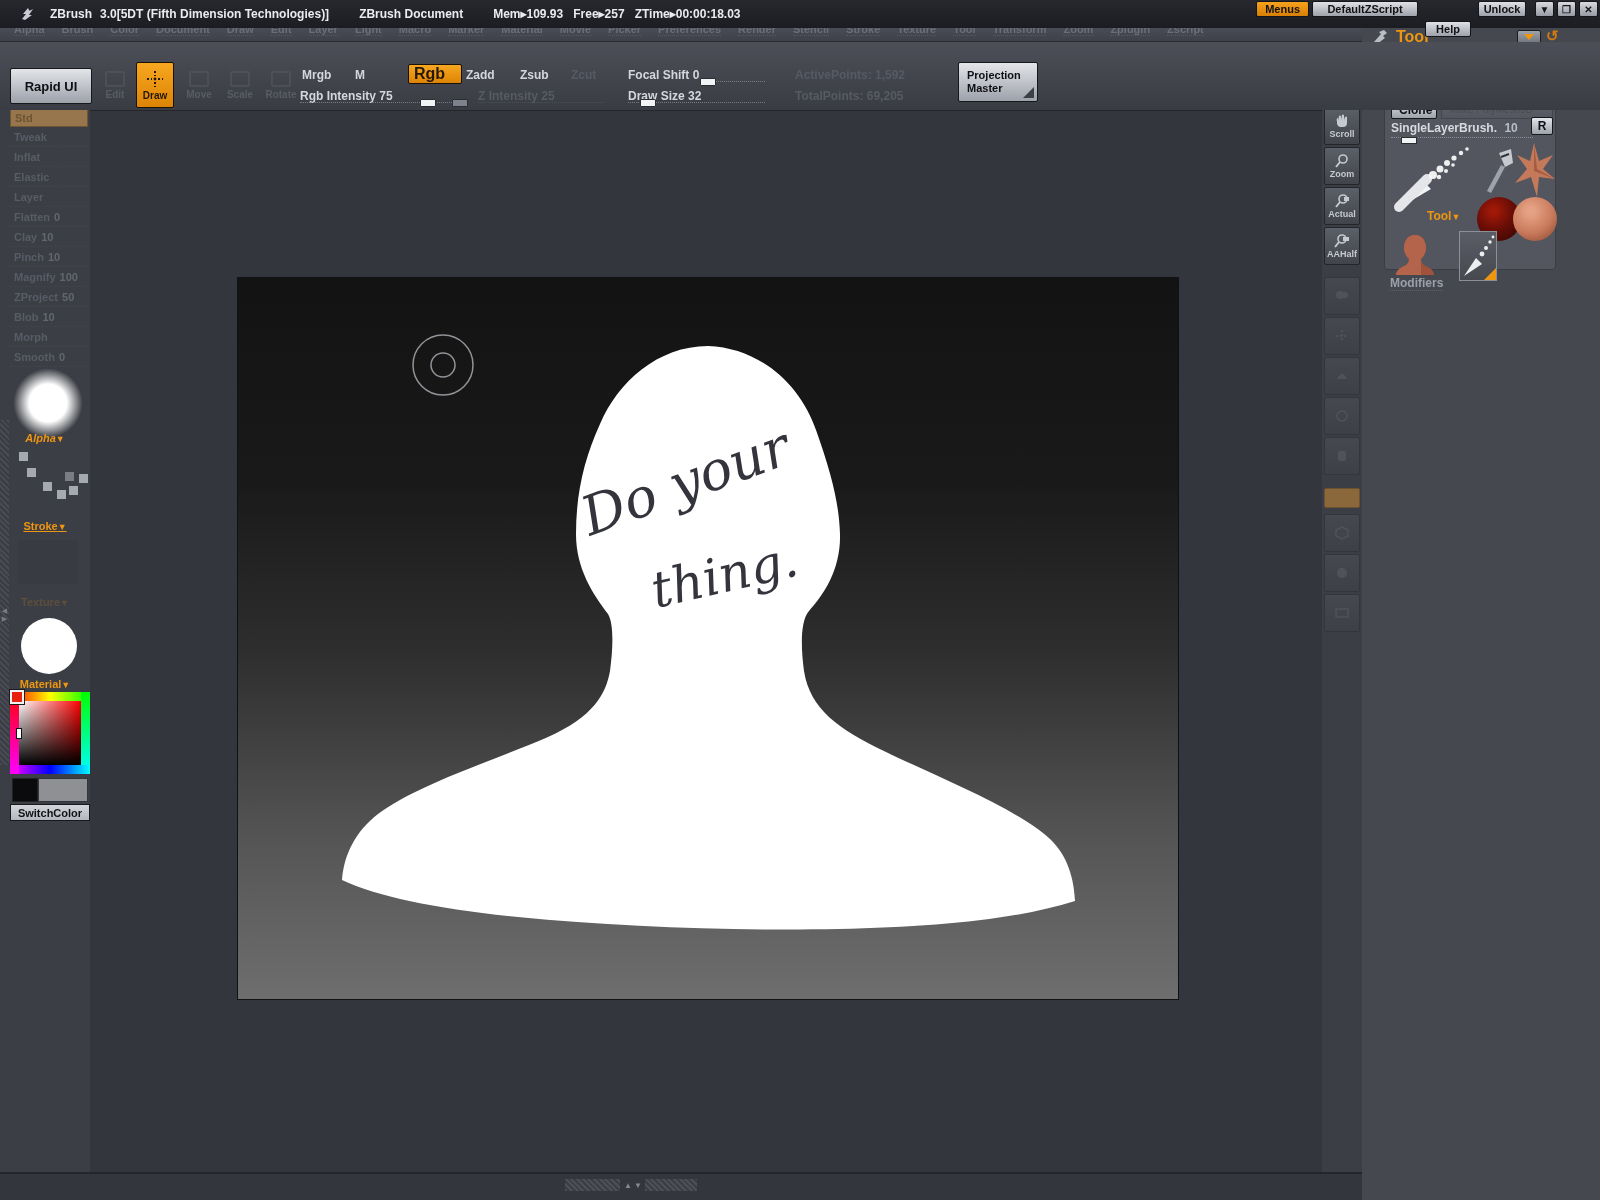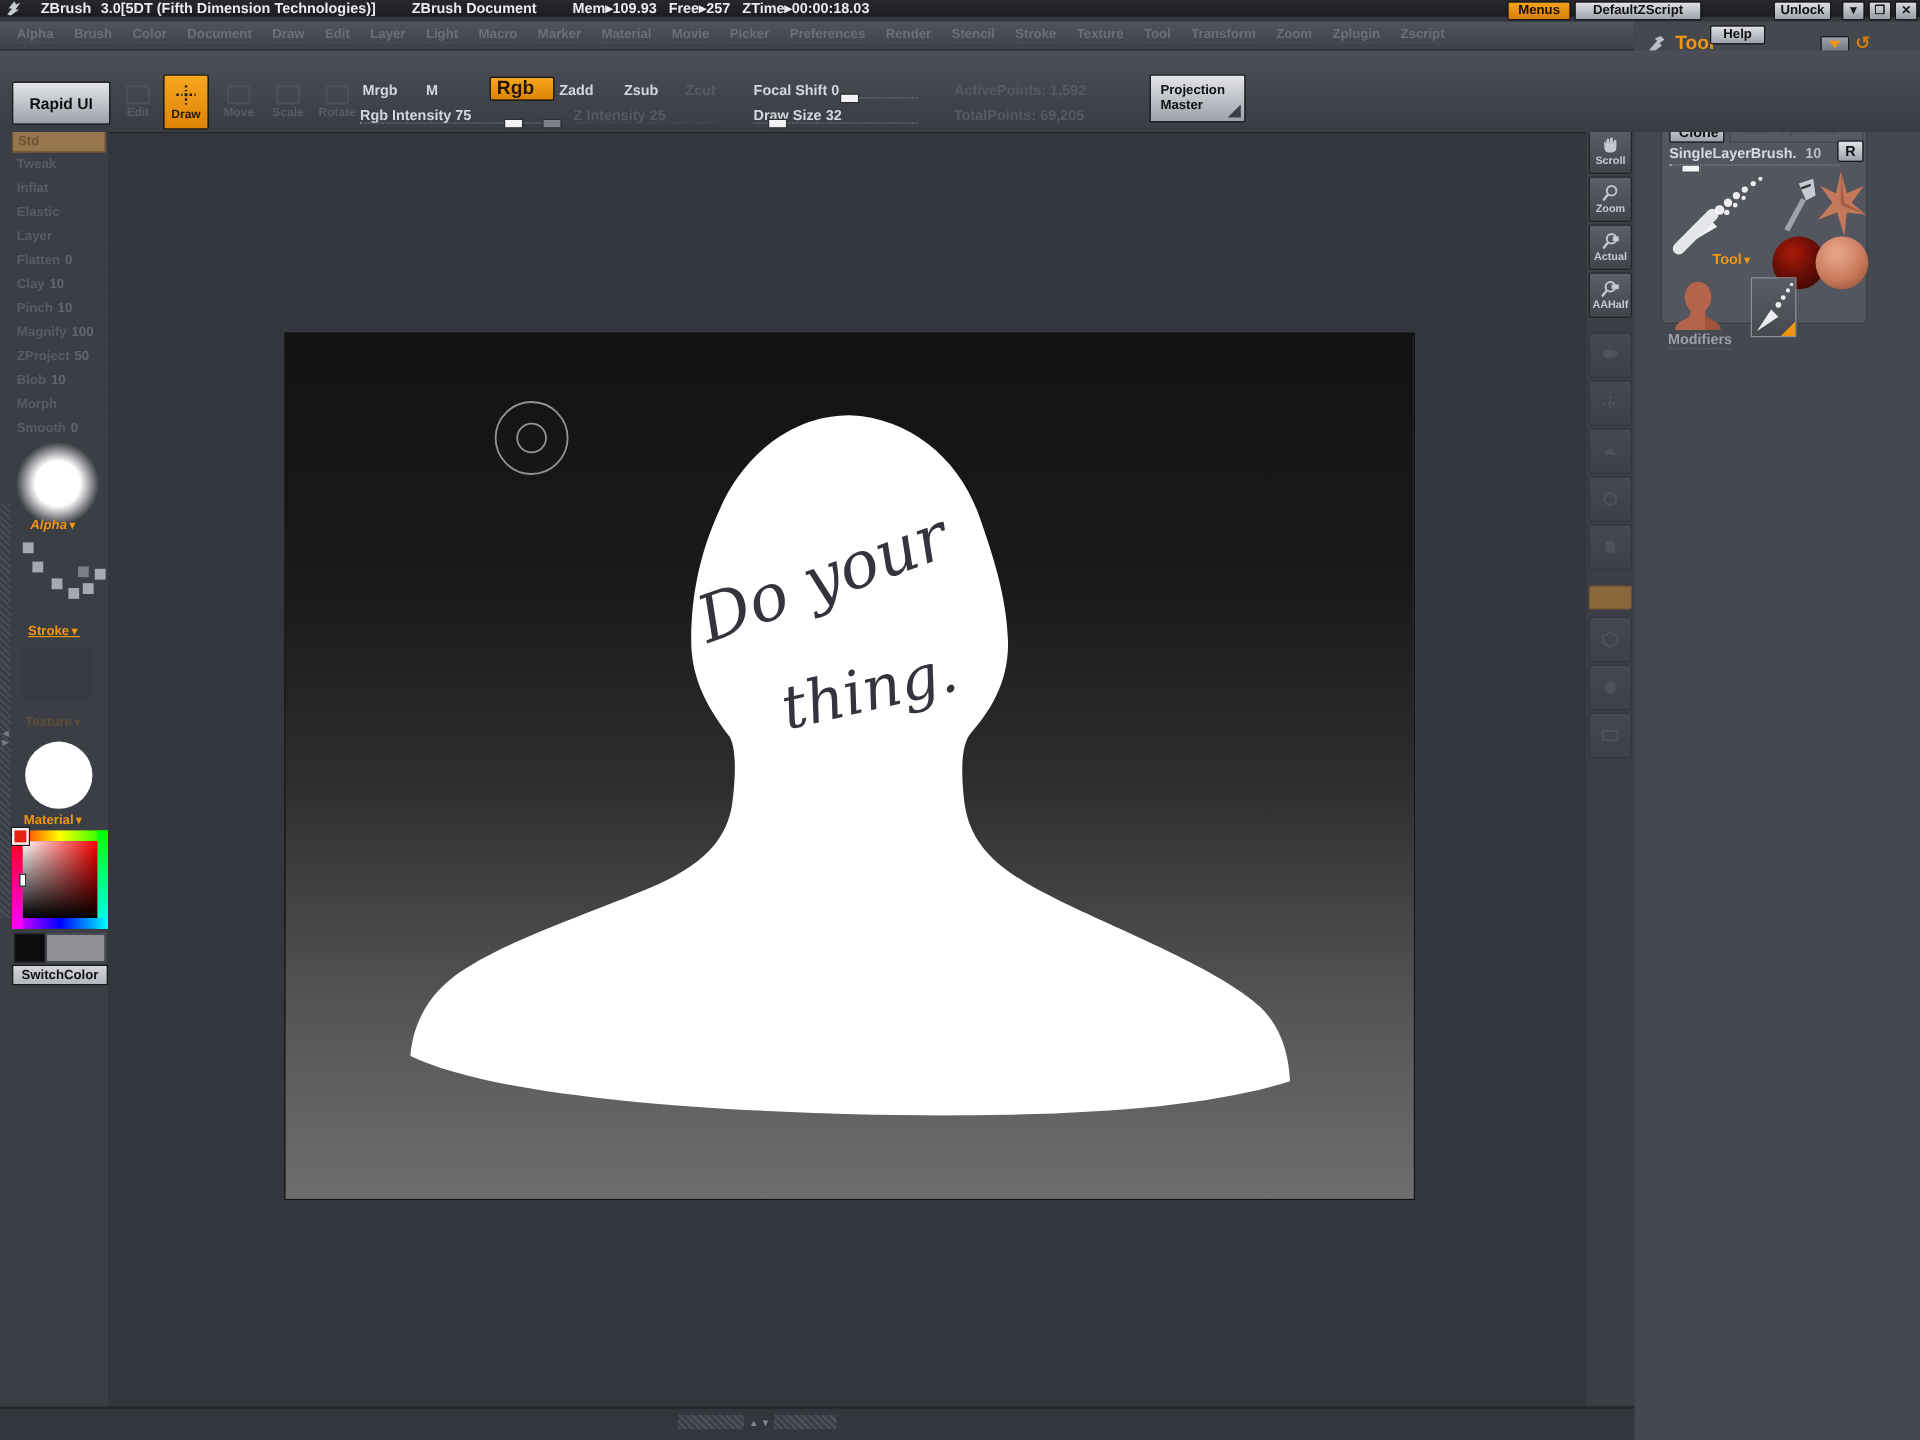--- a/index.html
+++ b/index.html
@@ -1,23 +1,23 @@
 <!DOCTYPE html>
 <html><head>
 <meta charset="utf-8">
 <style>
   * { margin:0; padding:0; box-sizing:border-box; }
   html,body { width:1600px; height:1200px; background:#2e3138; overflow:hidden;
     font-family:"Liberation Sans", sans-serif; }
   #app { position:relative; width:1600px; height:1200px; background:#34373e; }
 
   
-  .titlebar { position:absolute; left:0; top:0; width:1600px; height:14px;
+  .titlebar { position:absolute; left:0; top:0; width:1600px; height:28px;
     background:linear-gradient(#26282e,#1b1d22); color:#e9ebef; font-size:12px; font-weight:bold;
-    display:flex; align-items:center; gap:14px; padding-left:4px; z-index:30; }
+    display:flex; align-items:center; gap:14px; padding-left:20px; z-index:30; }
   .titlebar .seg { white-space:nowrap; }
   .tb-right { position:absolute; right:2px; top:0; height:18px; display:flex; align-items:center; gap:3px; }
   .tb-btn { height:16px; padding:0 8px; font-size:11px; font-weight:bold; color:#111;
     background:linear-gradient(#dfe1e6,#9ea2ab); border:1px solid #14161a; border-radius:2px;
     display:flex; align-items:center; }
   .tb-btn.orange { background:linear-gradient(#f6a21d,#d87f06); }
   .winbtn { width:19px; height:16px; background:linear-gradient(#d8dade,#979ba4); border:1px solid #14161a;
     border-radius:2px; color:#15171b; font-size:10px; font-weight:bold; display:flex; align-items:center; justify-content:center; }
 
   

